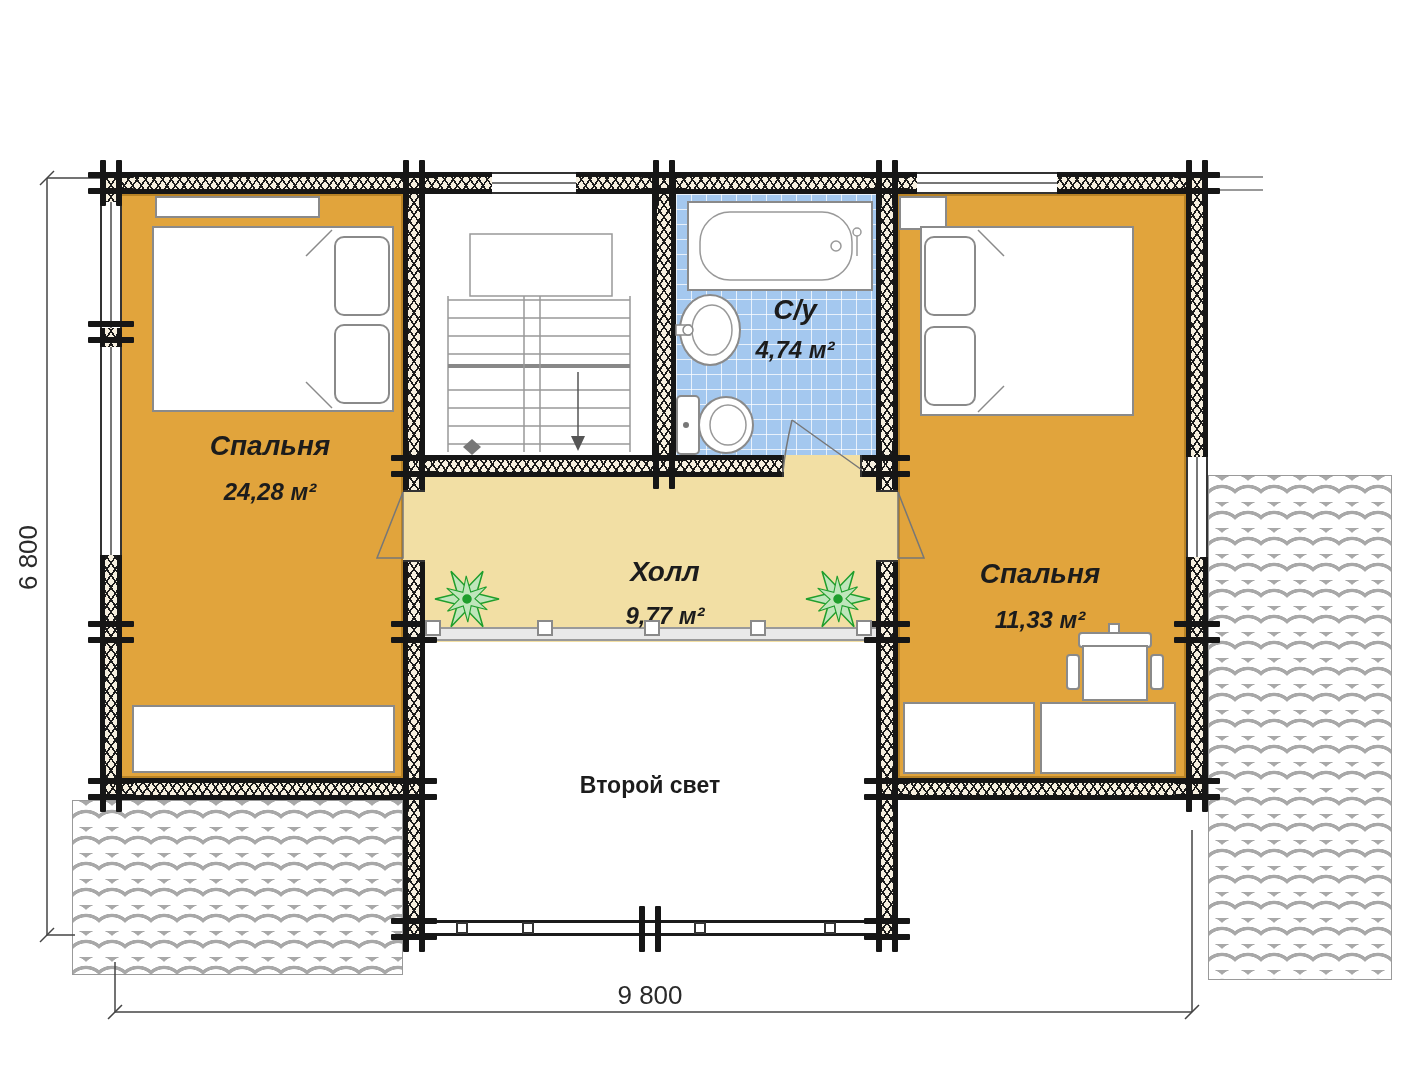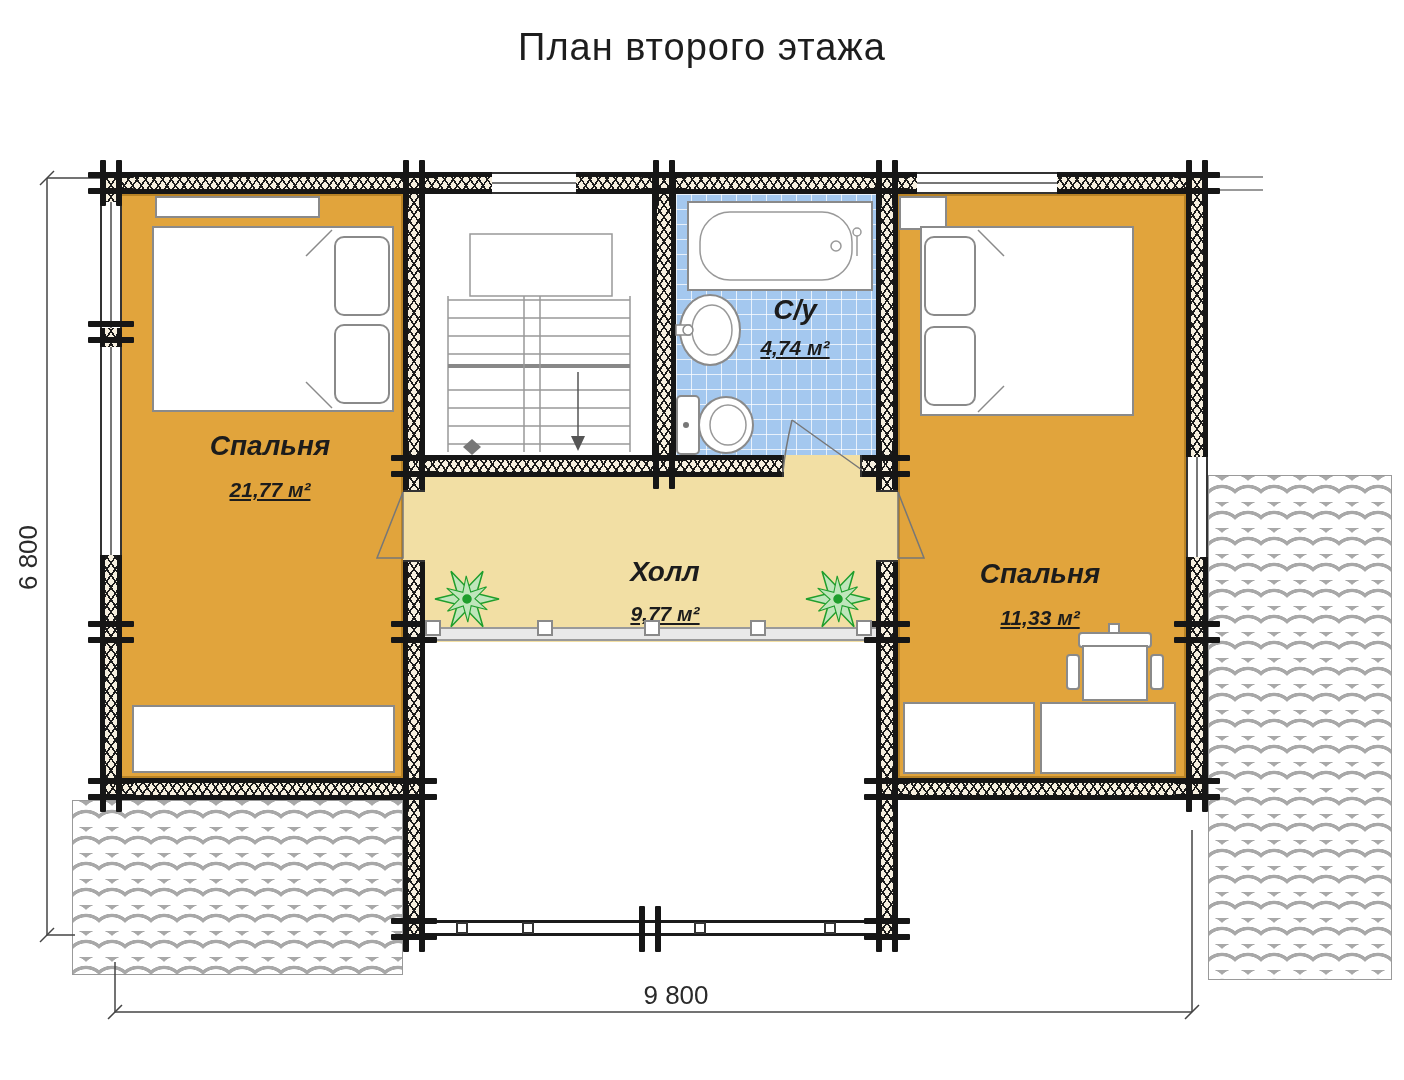--- a/index.html
+++ b/index.html
@@ -50,21 +50,21 @@
   .post2{background:#fff;border:2px solid #333;}
   .furn{background:#fff;border:2px solid var(--gray);}
   .pillow{background:#fff;border:2px solid var(--gray);border-radius:10px;}
   .joint{background:var(--wall);border-radius:1px;}
 
   
   .title{top:26px;left:50%;transform:translateX(-50%);font-size:38px;color:#1d1d1d;
          white-space:nowrap;letter-spacing:1px;}
   .lbl{font-style:italic;font-weight:600;color:#1c1c1c;text-align:center;white-space:nowrap;}
   .lbl-name{font-size:28px;}
-  .lbl-area{font-size:21px;text-decoration:underline;}
+  .lbl-area{font-size:24px;}
   .lbl-plain{font-weight:700;font-size:23px;color:#1c1c1c;text-align:center;white-space:nowrap;}
   .dim{font-size:26px;color:#2a2a2a;text-align:center;white-space:nowrap;}
   svg.ovl{left:0;top:0;pointer-events:none;}
 </style>
 </head>
 <body>
 
 <div id="stage">
 
   <div class="floor-bedroom" style="left:117px;top:194px;width:286px;height:584px;"></div>
@@ -198,37 +198,37 @@
       <line x1="40" y1="185" x2="54" y2="171"></line>
         <line x1="40" y1="942" x2="54" y2="928"></line>
       <line x1="115" y1="1012" x2="1192" y2="1012"></line>
       <line x1="115" y1="1012" x2="115" y2="962"></line>
         <line x1="1192" y1="1012" x2="1192" y2="830"></line>
       <line x1="108" y1="1019" x2="122" y2="1005"></line>
         <line x1="1185" y1="1019" x2="1199" y2="1005"></line>
     </g>
   </svg>
 
-  <div class="title">План второго этажа</div>
 
   <div class="lbl lbl-name" style="left:155px;top:430px;width:230px;">Спальня</div>
-  <div class="lbl lbl-area" style="left:155px;top:478px;width:230px;">21,77 м²</div>
+  <div class="lbl lbl-area" style="left:155px;top:478px;width:230px;">24,28 м²</div>
 
   <div class="lbl lbl-name" style="left:725px;top:294px;width:140px;">С/у</div>
   <div class="lbl lbl-area" style="left:725px;top:336px;width:140px;">4,74 м²</div>
 
   <div class="lbl lbl-name" style="left:585px;top:556px;width:160px;">Холл</div>
   <div class="lbl lbl-area" style="left:585px;top:602px;width:160px;">9,77 м²</div>
 
   <div class="lbl lbl-name" style="left:925px;top:558px;width:230px;">Спальня</div>
   <div class="lbl lbl-area" style="left:925px;top:606px;width:230px;">11,33 м²</div>
 
+  <div class="lbl-plain" style="left:535px;top:772px;width:230px;">Второй свет</div>
 
   <div class="dim" style="left:-67px;top:542px;width:190px;transform:rotate(-90deg);">6 800</div>
-  <div class="dim" style="left:581px;top:980px;width:190px;">9 800</div>
+  <div class="dim" style="left:555px;top:980px;width:190px;">9 800</div>
 <div class="joint" style="left: 88px; top: 172px; width: 46px; height: 6px;"></div>
     <div class="joint" style="left: 88px; top: 188px; width: 46px; height: 6px;"></div>
     <div class="joint" style="left: 100px; top: 160px; width: 6px; height: 46px;"></div>
     <div class="joint" style="left: 116px; top: 160px; width: 6px; height: 46px;"></div>
     <div class="joint" style="left: 391px; top: 172px; width: 46px; height: 6px;"></div>
     <div class="joint" style="left: 391px; top: 188px; width: 46px; height: 6px;"></div>
     <div class="joint" style="left: 403px; top: 160px; width: 6px; height: 46px;"></div>
     <div class="joint" style="left: 419px; top: 160px; width: 6px; height: 46px;"></div>
     <div class="joint" style="left: 641px; top: 172px; width: 46px; height: 6px;"></div>
     <div class="joint" style="left: 641px; top: 188px; width: 46px; height: 6px;"></div>

